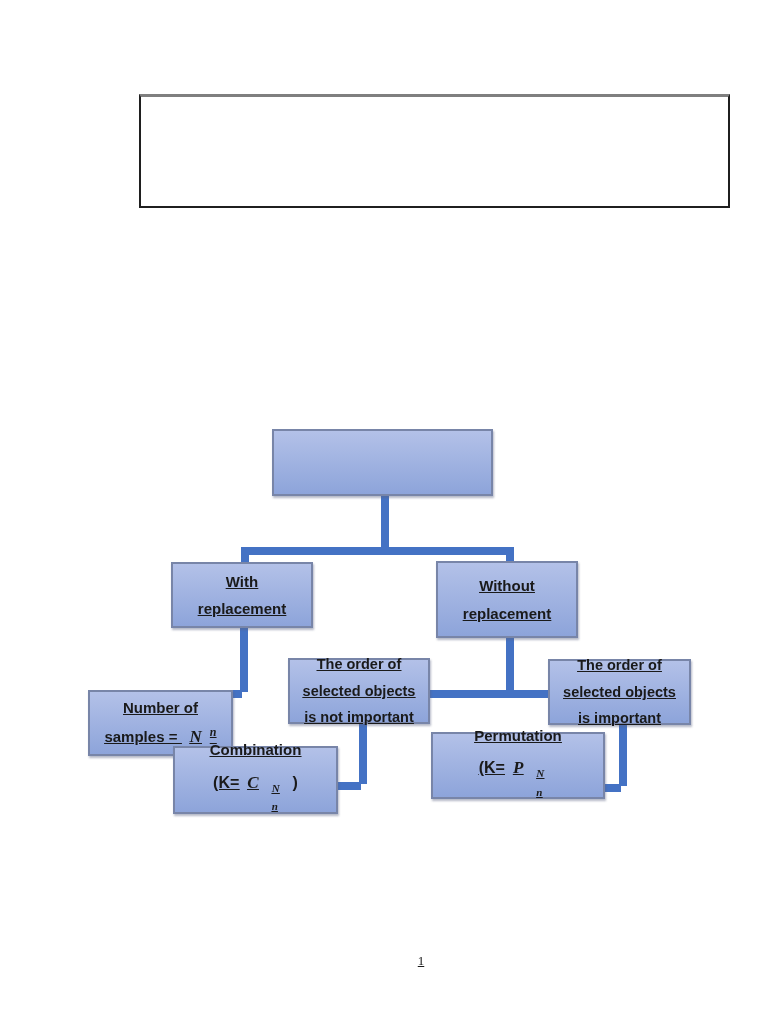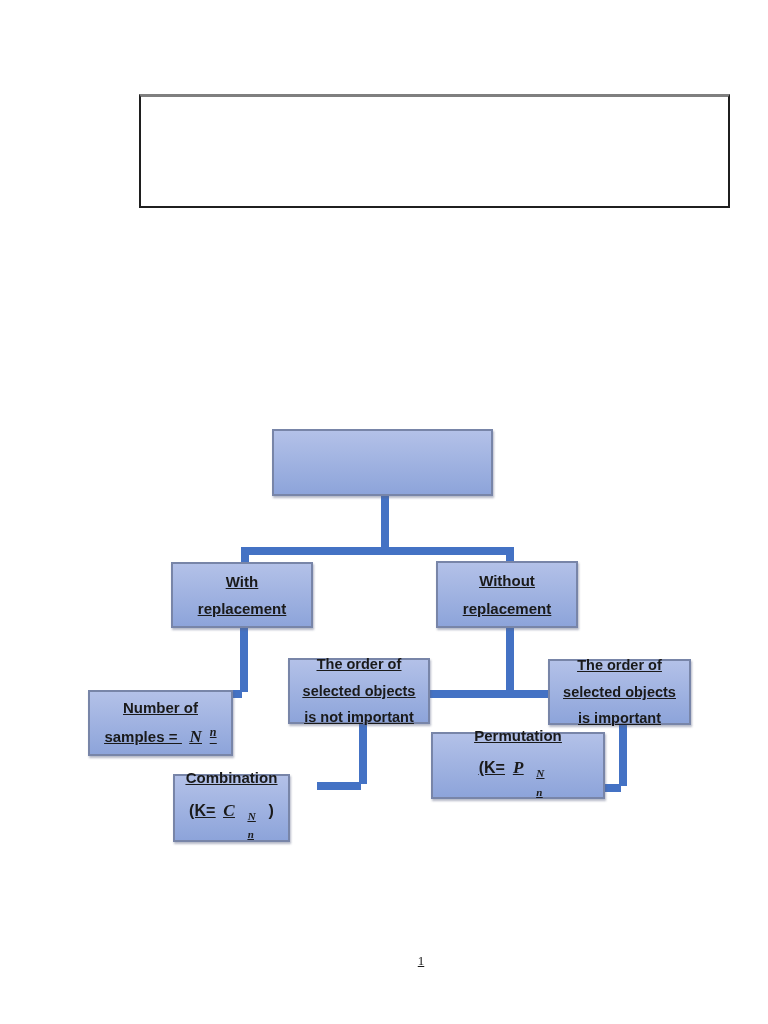--- a/index.html
+++ b/index.html
@@ -105,21 +105,21 @@
 
   <div class="node" style="left:264px; top:421px; width:221px; height:67px;">
     <span class="line"></span>
   </div>
 
   <div class="node" style="left:163px; top:554px; width:142px; height:66px;">
     <span class="line">With</span>
     <span class="line">replacement</span>
   </div>
 
-  <div class="node" style="left:428px; top:553px; width:142px; height:67px;">
+  <div class="node" style="left:428px; top:553px; width:142px; height:77px;">
     <span class="line">Without</span>
     <span class="line">replacement</span>
   </div>
 
   <div class="node" style="left:80px; top:650px; width:145px; height:66px;margin-top:32px;">
     <span class="line">Number of</span>
     <span class="line"><span>samples = </span><span class="math">N</span><sup class="math">n</sup></span>
   </div>
 
   <div class="node" style="left:280px; top:650px; width:142px; height:66px; font-size:14.5px;">
@@ -127,21 +127,21 @@
     <span class="line">selected objects</span>
     <span class="line">is not important</span>
   </div>
 
   <div class="node" style="left:540px; top:651px; width:143px; height:66px; font-size:14.5px;">
     <span class="line">The order of</span>
     <span class="line">selected objects</span>
     <span class="line">is important</span>
   </div>
 
-  <div class="node" style="left:165px; top:766px; width:117px; height:68px;">
+  <div class="node" style="left:165px; top:738px; width:165px; height:68px;">
     <span class="line">Combination</span>
     <span class="line formula"><span>(K=</span><span class="math">C</span><span class="supsub">
           <span class="math">N</span>
           <span class="math">n</span>
         </span><span>)</span></span>
   </div>
 
   <div class="node" style="left:423px; top:724px; width:174px; height:67px;">
     <span class="line">Permutation</span>
     <span class="line formula"><span>(K=</span><span class="math">P</span><span class="supsub">

